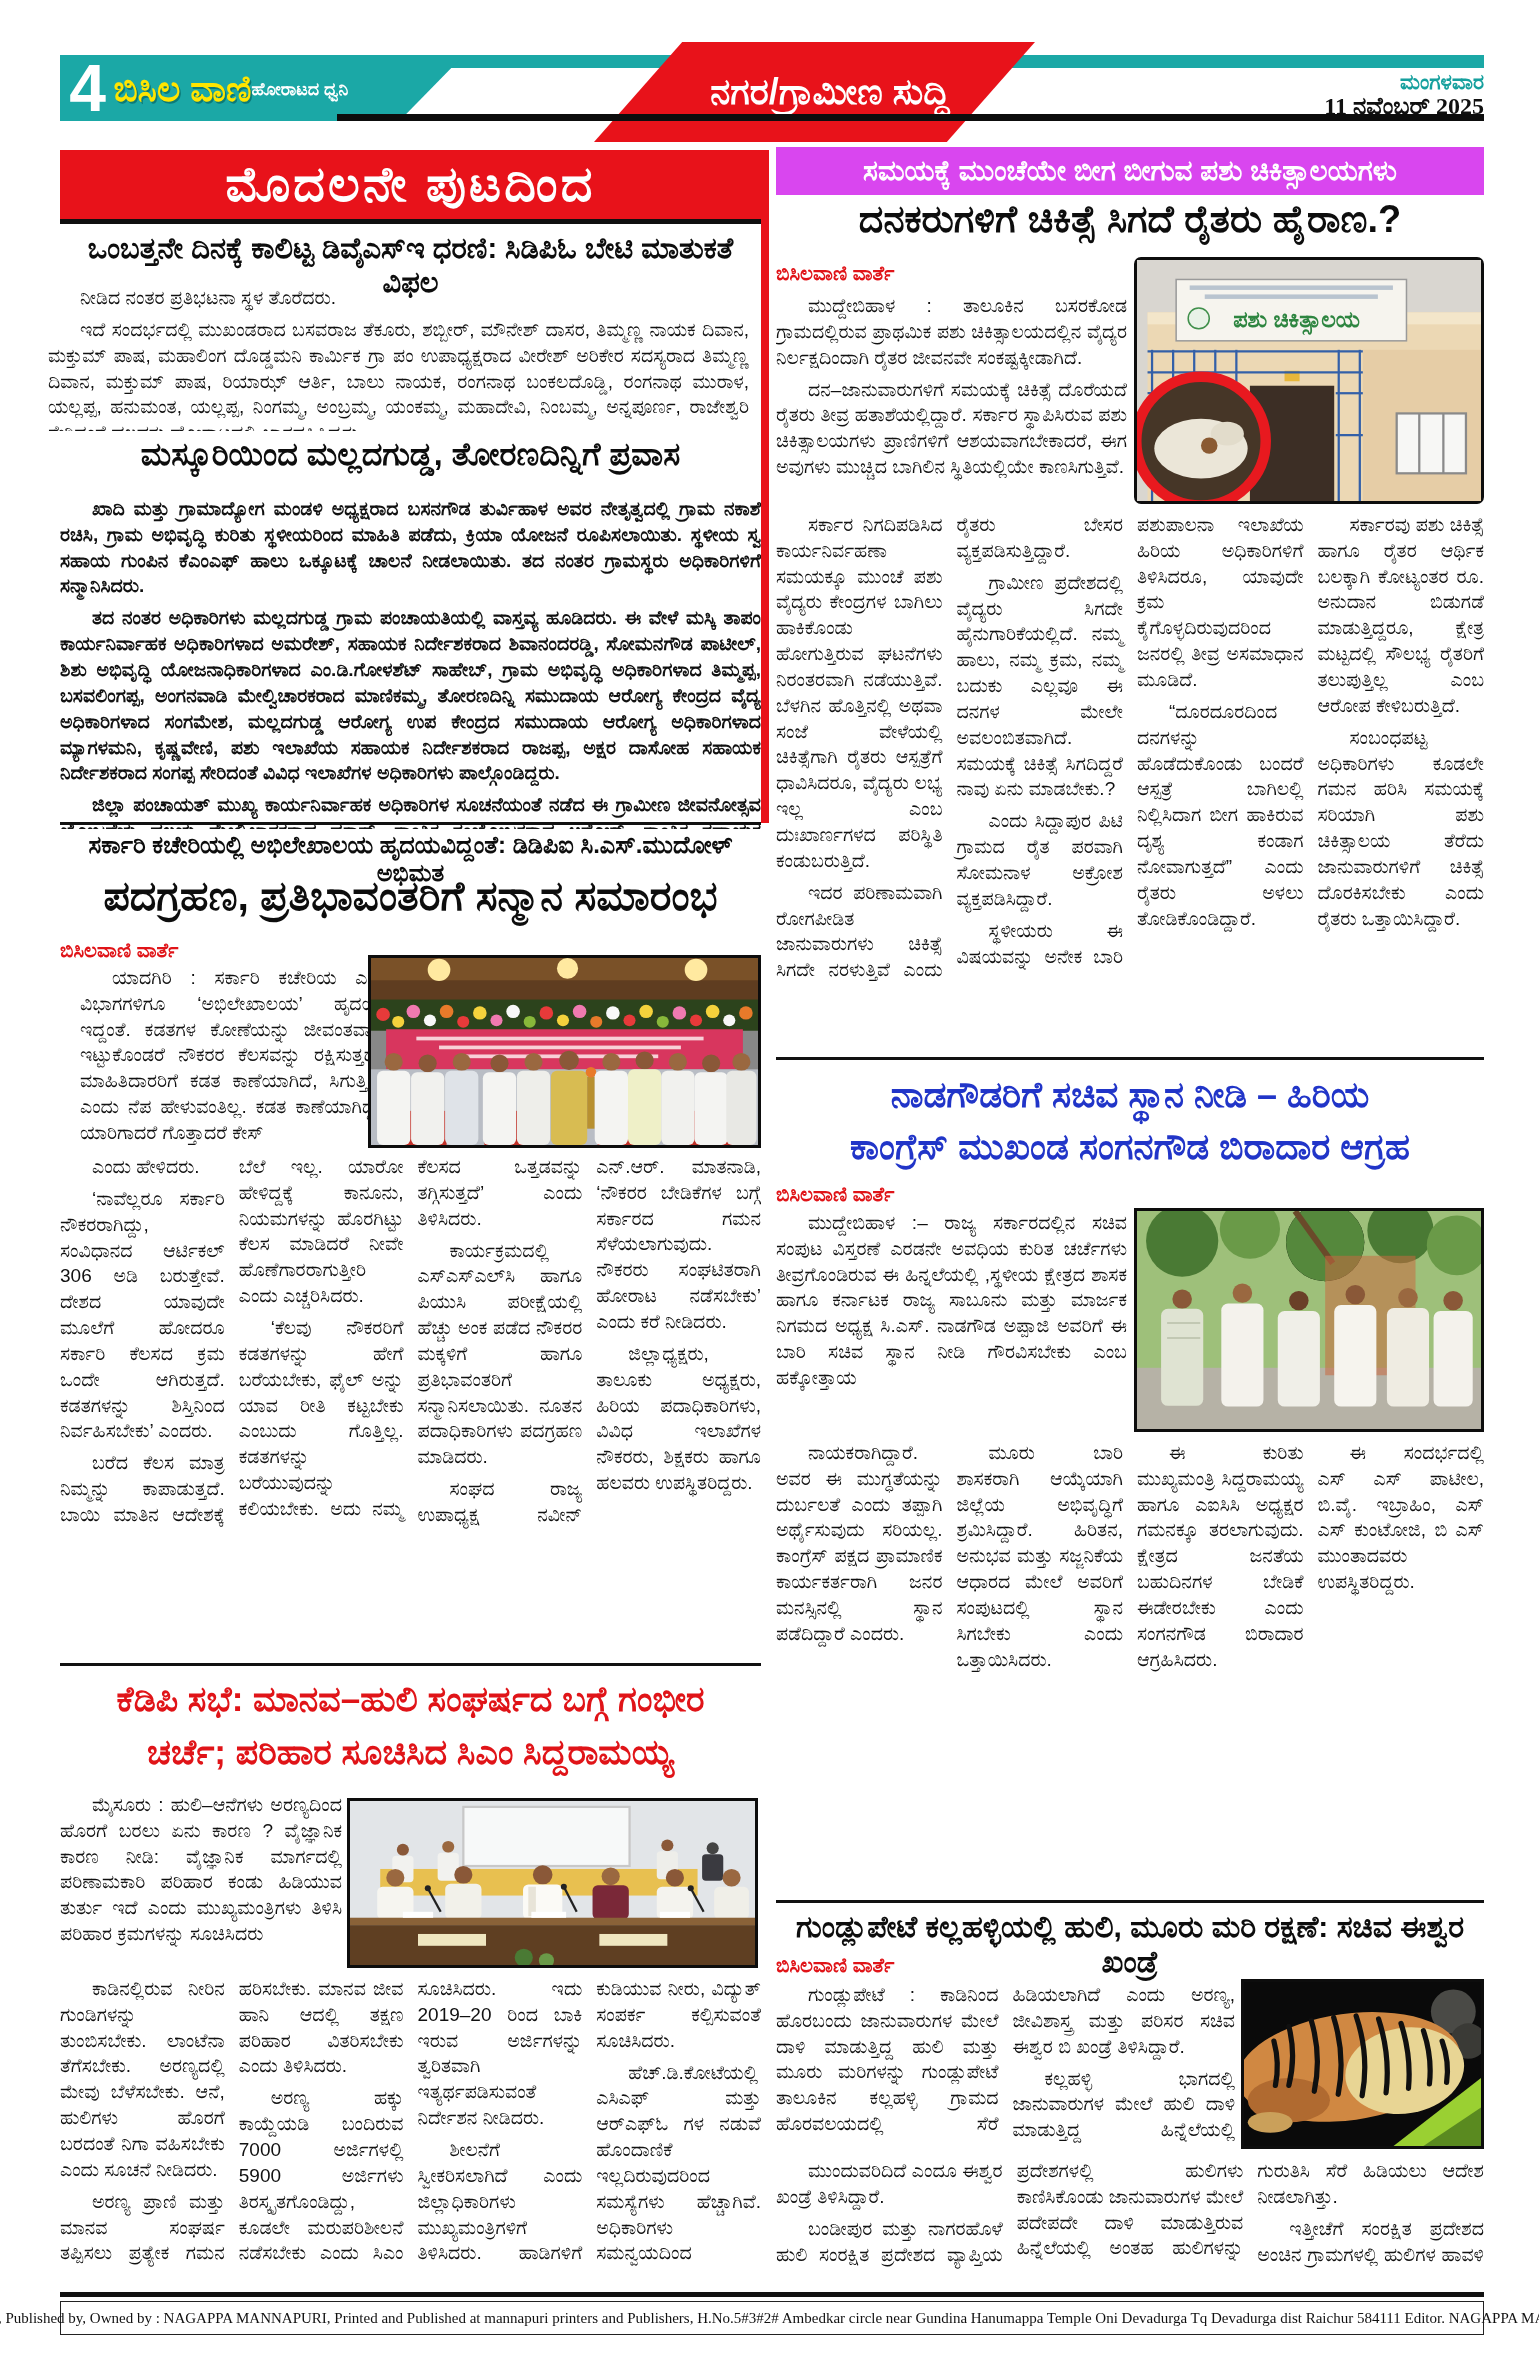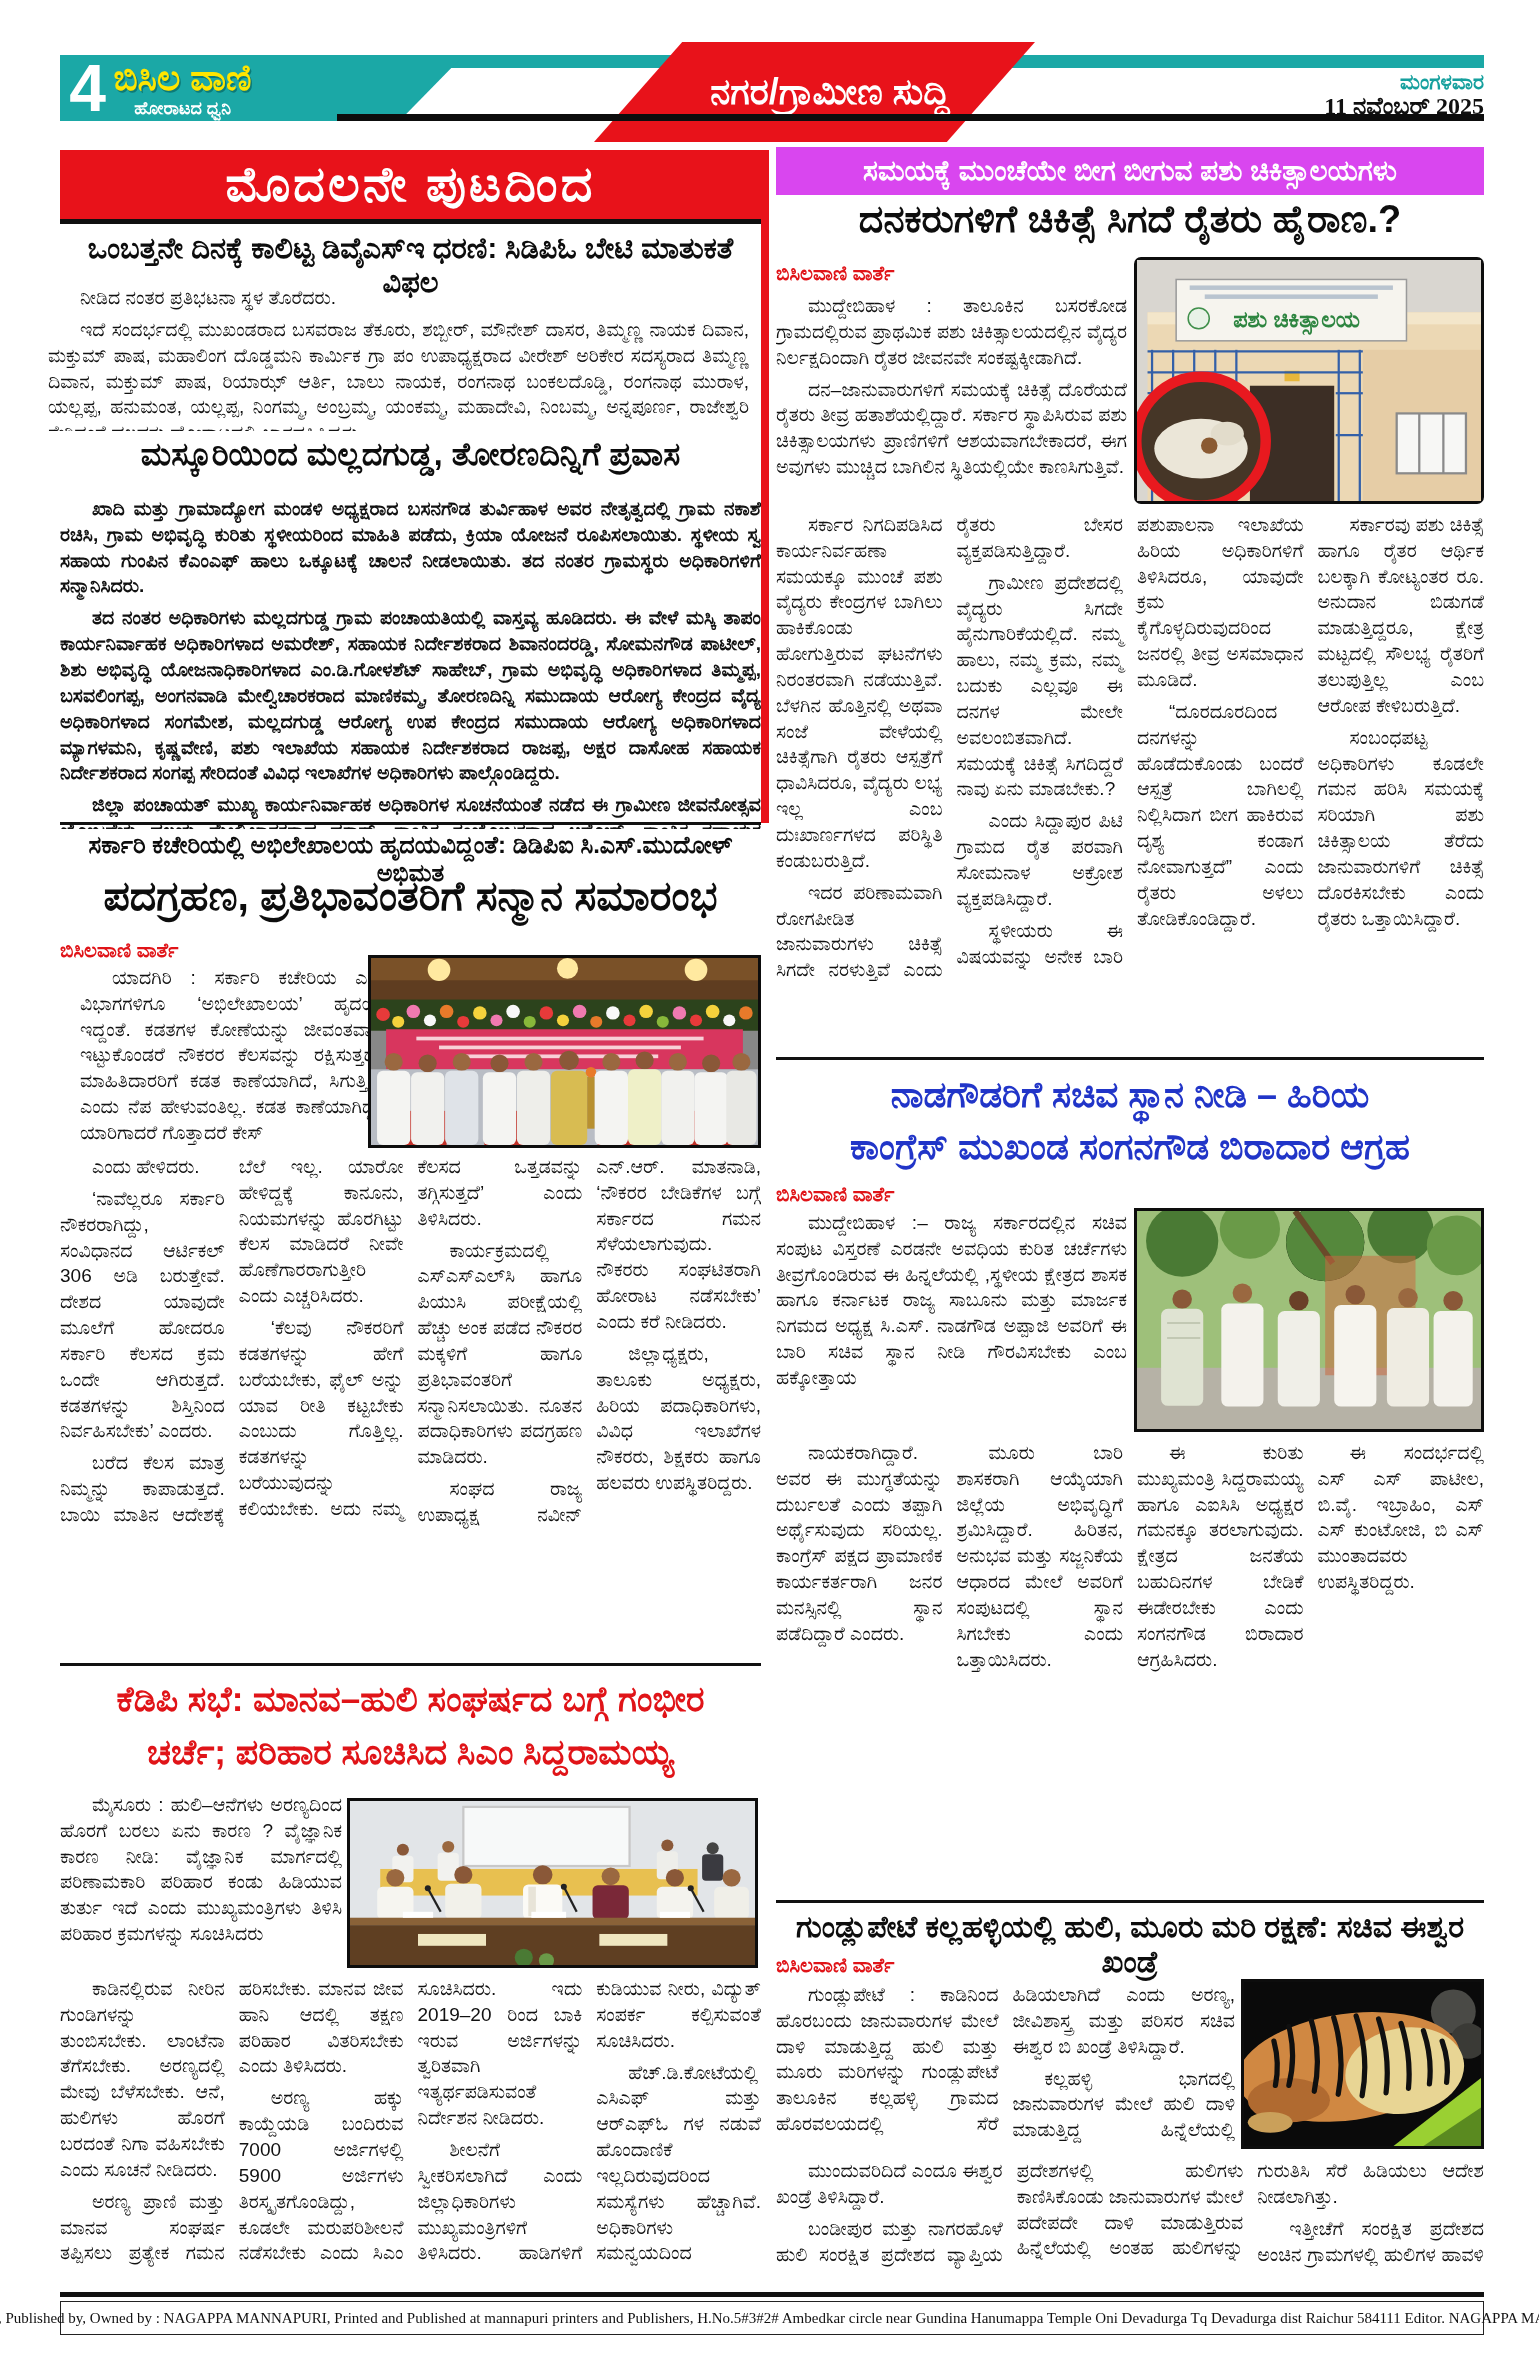--- a/index.html
+++ b/index.html
@@ -4,21 +4,21 @@
 <style>
   html,body{margin:0;padding:0;background:#ffffff;}
   #page{position:relative;width:1540px;height:2377px;background:#ffffff;overflow:hidden;
         font-family:"Liberation Sans","DejaVu Sans",sans-serif;color:#111;}
   .abs{position:absolute;}
   
   .teal-strip{left:60px;top:55px;width:1424px;height:13px;background:#1ba8a6;}
   .nameplate{left:60px;top:55px;width:404px;height:66px;background:#1ba8a6;
              clip-path:polygon(0 0,100% 0,84% 100%,0 100%);display:flex;align-items:center;}
   .pgnum{font-size:66px;font-weight:800;color:#ffffff;line-height:66px;margin:0 7.7px 0 9.2px;}
-  .nameplate-text{display:flex;flex-direction:column;align-items:center;margin-top:1.5px;}
+  .nameplate-text{display:flex;align-items:center;margin-top:1.5px;}
   .paper-name{font-size:36px;font-weight:800;color:#ffe500;text-shadow:1.5px 1.5px 0 #0b7a78;line-height:38px;}
   .tagline{font-size:17.6px;font-weight:700;color:#ffffff;margin-top:1.5px;}
   .section-banner{left:594px;top:42px;width:441px;height:100px;background:#e8121a;
                   clip-path:polygon(20% 0,100% 0,80% 100%,0 100%);
                   display:flex;align-items:center;justify-content:center;}
   .section-banner span{font-size:36px;font-weight:800;color:#ffffff;padding-left:31px;}
   .date-block{left:1258px;top:71px;width:226px;text-align:right;}
   .date-block .day{font-size:21px;font-weight:800;color:#16a09e;line-height:21.5px;}
   .date-block .date{font-size:24px;font-weight:800;color:#101010;font-family:"Liberation Serif","DejaVu Serif",serif;}
   .header-rule{left:337px;top:114px;width:1147px;height:7px;background:#0d0d0d;}

